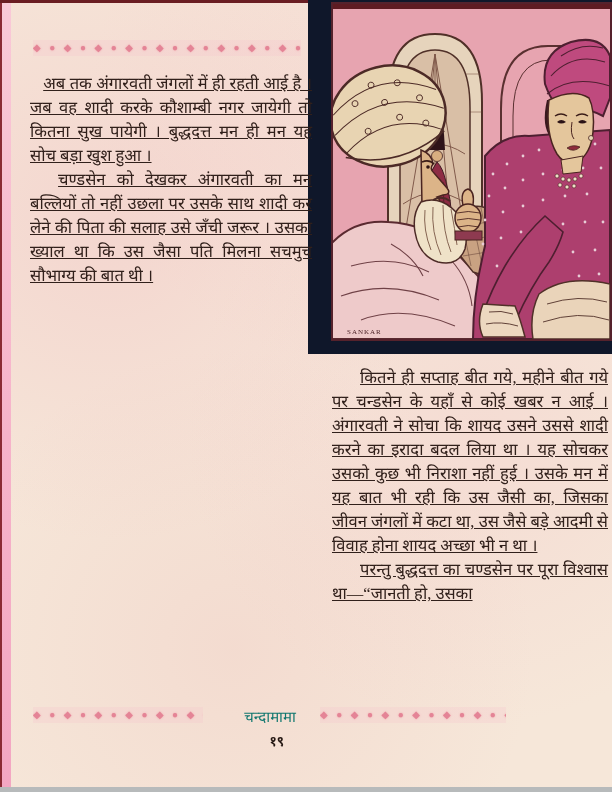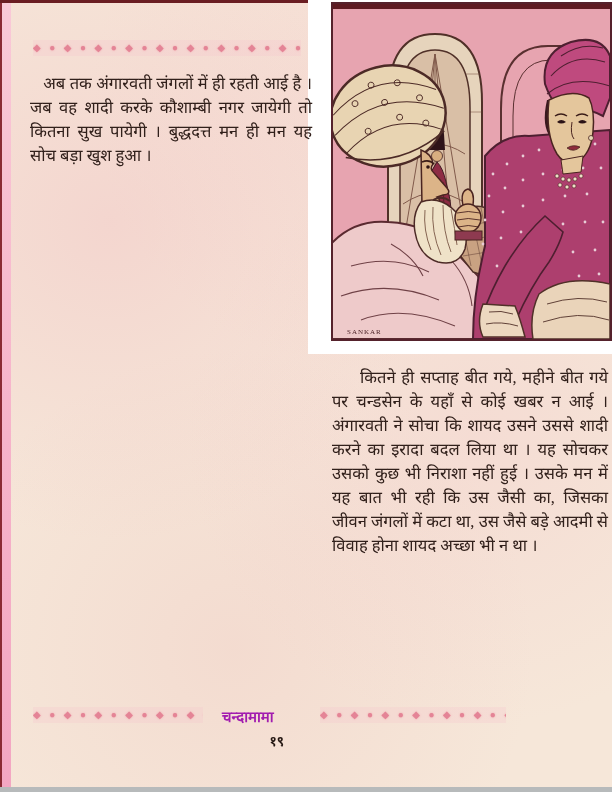--- a/index.html
+++ b/index.html
@@ -19,32 +19,32 @@
     border-left:2px solid #8a2a34;}
   .edge-bottom{position:absolute;bottom:0;left:0;right:0;height:5px;background:#b7babb;}
 
   .ornament{position:absolute;color:#e48496;font-size:10px;letter-spacing:3px;
     white-space:nowrap;overflow:hidden;text-shadow:0 0 2px rgba(240,150,160,.8);
     background:rgba(246,200,205,.30);padding:2px 0;line-height:12px;}
   .orn-top{left:33px;top:40px;width:268px;}
   .orn-foot-left{left:33px;top:707px;width:170px;}
   .orn-foot-right{left:320px;top:707px;width:186px;}
 
-  .col{position:absolute;color:#31201b;font-size:16.5px;line-height:24px;text-align:justify;}
+  .col{position:absolute;color:#31201b;font-size:16.5px;line-height:24px;text-align:justify;text-decoration:underline;}
   .col-left{left:30px;top:72px;width:282px;}
   .col-right{left:332px;top:366px;width:276px;}
   .para{margin:0;text-indent:1.7em;}
   .para.first{text-indent:0.8em;}
 
   .illustration{position:absolute;left:308px;top:0;width:304px;height:354px;
-    background:#ffffff;box-sizing:border-box;padding:2px 0 13px 23px;}
+    background:#0f172a;box-sizing:border-box;padding:2px 0 13px 23px;}
   .illustration svg{display:block;border:2px solid #55222c;background:#e7a4b0;}
 
-  .footer-title{position:absolute;left:222px;top:706px;width:96px;
-    font-weight:bold;font-size:15px;color:#a21caf;}
+  .footer-title{position:absolute;left:222px;top:706px;width:96px;text-align:center;
+    font-weight:normal;font-size:15px;color:#0f766e;}
   .page-number{position:absolute;left:214px;top:731px;width:70px;text-align:right;
     font-weight:bold;font-size:14px;color:#241712;}
 </style>
 </head>
 <body>
 
 <div class="edge-left"></div>
 <div class="edge-top"></div>
 <div class="edge-bottom"></div>
 
@@ -201,22 +201,24 @@
       <path d="M156,308 Q168,306 180,310 M153,320 Q168,317 185,322" stroke="#503028" stroke-width="0.9" fill="none"></path>
       <path d="M206,290 Q232,270 277,280 L277,335 L200,335 Q196,310 206,290 Z" fill="#ead4ba" stroke="#503028" stroke-width="1.5"></path>
       <path d="M214,300 Q246,290 274,298 M210,318 Q246,306 276,316" stroke="#503028" stroke-width="0.9" fill="none"></path>
     </g>
     <text x="14" y="330" font-size="7" letter-spacing="1" fill="#50262a">SANKAR</text>
   </svg>
 </div>
 
 <div class="col col-left">
   <p class="para first">अब तक अंगारवती जंगलों में ही रहती आई है । जब वह शादी करके कौशाम्बी नगर जायेगी तो कितना सुख पायेगी । बुद्धदत्त मन ही मन यह सोच बड़ा खुश हुआ ।</p>
+  <p class="para">चण्डसेन को देखकर अंगारवती का मन बल्लियों तो नहीं उछला पर उसके साथ शादी कर लेने की पिता की सलाह उसे जँची जरूर । उसका ख्याल था कि उस जैसा पति मिलना सचमुच सौभाग्य की बात थी ।</p>
 </div>
 
 <div class="col col-right">
   <p class="para">कितने ही सप्ताह बीत गये, महीने बीत गये पर चन्डसेन के यहाँ से कोई खबर न आई । अंगारवती ने सोचा कि शायद उसने उससे शादी करने का इरादा बदल लिया था । यह सोचकर उसको कुछ भी निराशा नहीं हुई । उसके मन में यह बात भी रही कि उस जैसी का, जिसका जीवन जंगलों में कटा था, उस जैसे बड़े आदमी से विवाह होना शायद अच्छा भी न था ।</p>
+  <p class="para">परन्तु बुद्धदत्त का चण्डसेन पर पूरा विश्वास था—“जानती हो, उसका</p>
 </div>
 
 <div class="ornament orn-foot-left">◆ ● ◆ ● ◆ ● ◆ ● ◆ ● ◆ ● ◆ ● ◆ ● ◆ ● ◆ ●</div>
 <div class="footer-title">चन्दामामा</div>
 <div class="ornament orn-foot-right">◆ ● ◆ ● ◆ ● ◆ ● ◆ ● ◆ ● ◆ ● ◆ ● ◆ ● ◆ ● ◆ ●</div>
 <div class="page-number">१९</div>
 
 </body></html>

